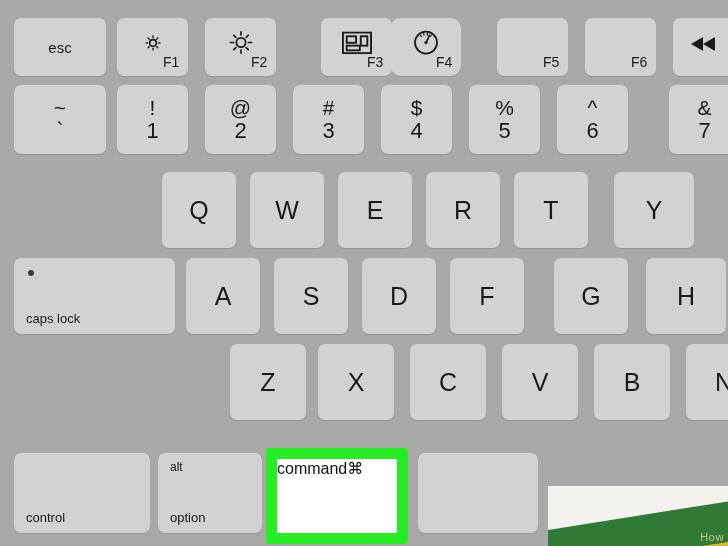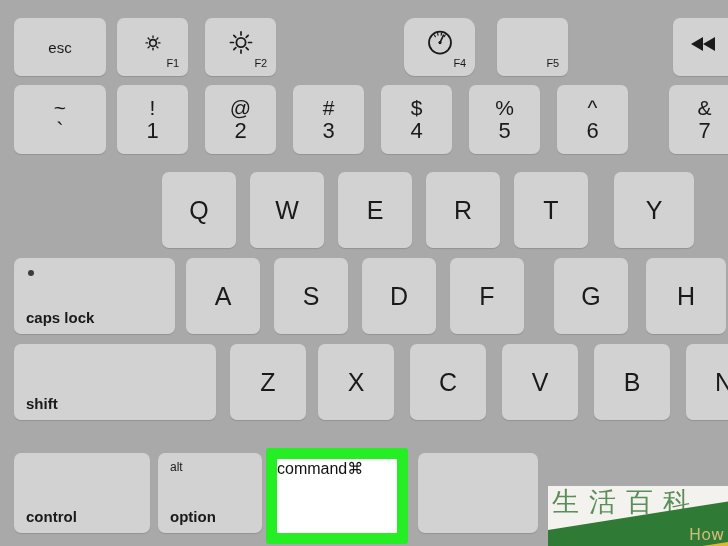--- a/index.html
+++ b/index.html
@@ -37,24 +37,23 @@
     font-size: 25px;
     font-weight: 400;
     line-height: 1;
   }
 
   
   .key .label-bl {
     position: absolute;
     left: 12px;
     bottom: 9px;
-    font-size: 15px;
+    font-size: 13px;
     line-height: 1;
     white-space: nowrap;
-    font-weight: bold;
   }
   .key .label-center-esc {
     position: absolute;
     left: 0; right: 0;
     top: 50%;
     transform: translateY(-50%);
     text-align: center;
     font-size: 15px;
     line-height: 1;
   }
@@ -64,21 +63,21 @@
     left: 12px;
     top: 8px;
     font-size: 12px;
     line-height: 1;
   }
   
   .key .fnum {
     position: absolute;
     right: 9px;
     bottom: 7px;
-    font-size: 11px;
+    font-size: 14px;
     line-height: 1;
     letter-spacing: -0.2px;
   }
   
   .key .stack {
     position: absolute;
     left: 0; right: 0;
     top: 50%;
     transform: translateY(-50%);
     text-align: center;
@@ -173,21 +172,21 @@
     width: 230px;
     height: 34px;
     background: #d8b93a;
     transform: rotate(-9deg);
     transform-origin: left bottom;
   }
   .wm-ghost {
     position: absolute;
     right: 4px;
     bottom: 2px;
-    font-size: 16px;
+    font-size: 11px;
     color: #cdbd7a;
     font-family: "DejaVu Sans", sans-serif;
   }
 </style>
 </head>
 <body>
 
 <div id="keyboard">
 
   <div class="key" style="left:14px;top:18px;width:92px;height:58px;">
@@ -225,42 +224,56 @@
           <line x1="5.6" y1="5.6" x2="7.4" y2="7.4"></line>
           <line x1="16.6" y1="16.6" x2="18.4" y2="18.4"></line>
           <line x1="5.6" y1="18.4" x2="7.4" y2="16.6"></line>
           <line x1="16.6" y1="7.4" x2="18.4" y2="5.6"></line>
         </g>
       </svg>
     </span>
     <span class="fnum">F2</span>
   </div>
 
-
-  <div class="key" style="left:404px;top:18px;width:71px;height:58px;border-radius:11px;">
+  <div class="key" style="left:321px;top:18px;width:71px;height:58px;">
+    <span class="pict">
+      <svg width="30" height="23" viewBox="0 0 32 24">
+        <rect x="1" y="1" width="30" height="22" fill="none" stroke="#1a1a1a" stroke-width="2"></rect>
+        <rect x="5" y="5" width="10" height="7" fill="none" stroke="#1a1a1a" stroke-width="2"></rect>
+        <rect x="5" y="15" width="14" height="5" fill="none" stroke="#1a1a1a" stroke-width="2"></rect>
+        <rect x="20" y="5" width="7" height="10" fill="none" stroke="#1a1a1a" stroke-width="2"></rect>
+      </svg>
+    </span>
+    <span class="fnum">F3</span>
+  </div>
+
+  <div class="key" style="left:390px;top:18px;width:71px;height:58px;border-radius:11px;">
     <span class="pict">
       <svg width="26" height="26" viewBox="0 0 26 26">
         <circle cx="13" cy="13" r="11" fill="none" stroke="#1a1a1a" stroke-width="1.8"></circle>
         <line x1="13" y1="13" x2="16.5" y2="5.5" stroke="#1a1a1a" stroke-width="1.6" stroke-linecap="round"></line>
         <circle cx="13" cy="13" r="1.6" fill="#1a1a1a"></circle>
         <g stroke="#1a1a1a" stroke-width="1.2" stroke-linecap="round">
           <line x1="7.5" y1="5.6" x2="8.4" y2="7.1"></line>
           <line x1="10.6" y1="3.9" x2="11" y2="5.6"></line>
           <line x1="14.6" y1="3.8" x2="14.2" y2="5.5"></line>
           <line x1="18.2" y1="5.4" x2="17.3" y2="6.9"></line>
         </g>
       </svg>
     </span>
     <span class="fnum">F4</span>
   </div>
 
   <div class="key" style="left:497px;top:18px;width:71px;height:58px;">
     <span class="fnum">F5</span>
   </div>
 
+  <div class="key" style="left:585px;top:18px;width:71px;height:58px;">
+    <span class="fnum">F6</span>
+  </div>
 
   <div class="key" style="left:673px;top:18px;width:71px;height:58px;">
     <span class="pict" style="left:30px;top:28px;transform:translate(-50%,-50%);">
       <svg width="26" height="16" viewBox="0 0 26 16">
         <polygon points="13,1 13,15 1,8" fill="#1a1a1a"></polygon>
         <polygon points="25,1 25,15 13,8" fill="#1a1a1a"></polygon>
       </svg>
     </span>
   </div>
 
@@ -355,23 +368,20 @@
   <div class="key" style="left:450px;top:258px;width:74px;height:76px;">
     <span class="glyph-center">F</span>
   </div>
   <div class="key" style="left:554px;top:258px;width:74px;height:76px;">
     <span class="glyph-center">G</span>
   </div>
   <div class="key" style="left:646px;top:258px;width:80px;height:76px;">
     <span class="glyph-center">H</span>
   </div>
 
-  <div class="key" style="left:14px;top:344px;width:202px;height:76px;">
-    <span class="label-bl">shift</span>
-  </div>
   <div class="key" style="left:230px;top:344px;width:76px;height:76px;">
     <span class="glyph-center">Z</span>
   </div>
   <div class="key" style="left:318px;top:344px;width:76px;height:76px;">
     <span class="glyph-center">X</span>
   </div>
   <div class="key" style="left:410px;top:344px;width:76px;height:76px;">
     <span class="glyph-center">C</span>
   </div>
   <div class="key" style="left:502px;top:344px;width:76px;height:76px;">
@@ -396,19 +406,18 @@
 
 
   <div class="highlight" style="left:266px;top:448px;width:142px;height:96px;">
     <div class="inner" style="left:11px;top:11px;right:11px;bottom:11px;">
       <span class="label-bl"><span>command</span><span class="cmd-sym">⌘</span></span>
     </div>
   </div>
 
   <div id="watermark" style="left:548px;top:486px;width:180px;height:60px;">
     <div class="wm-band"></div>
-    <div class="wm-chars">生活百科</div>
     <div class="wm-swoosh-gold"></div>
     <div class="wm-swoosh-green"></div>
     <div class="wm-ghost">How</div>
   </div>
 
 </div>
 
 </body></html>

